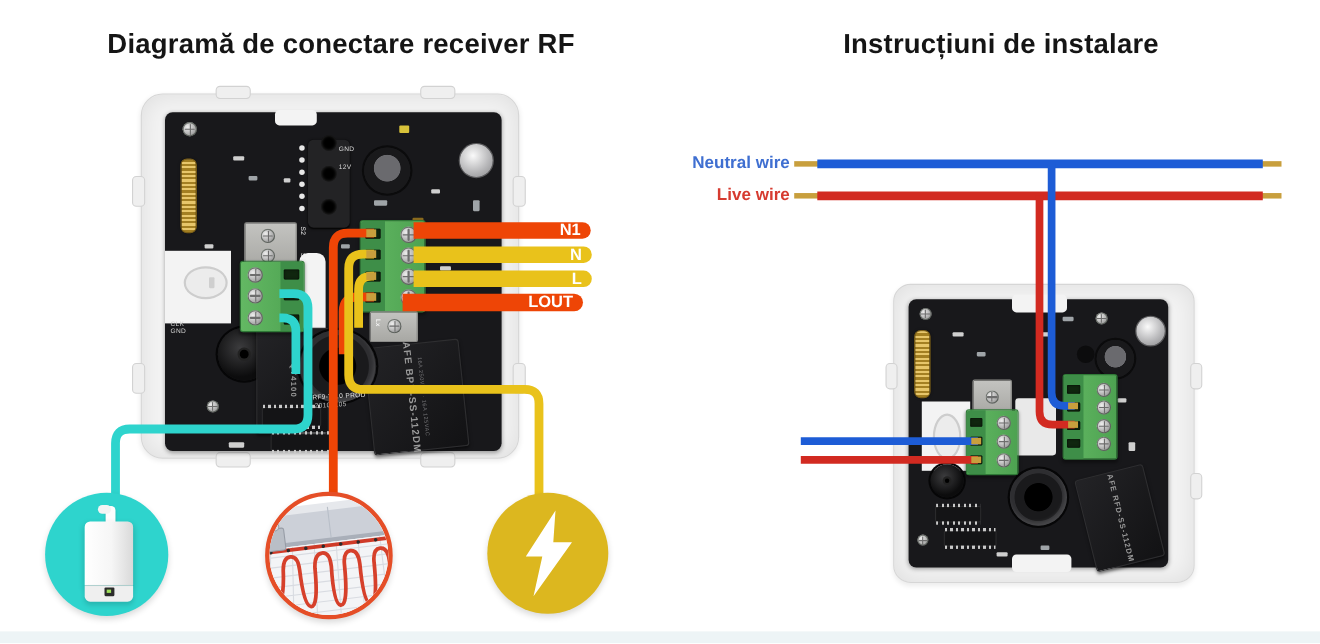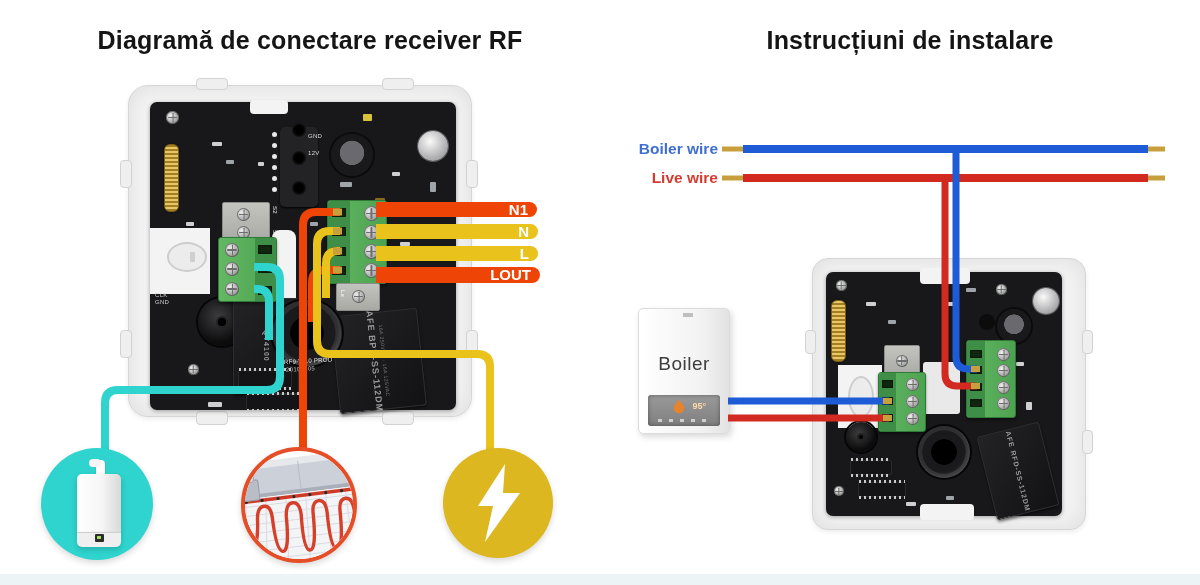--- a/index.html
+++ b/index.html
@@ -192,21 +192,21 @@
       <path d="M 333 212 H 342"></path>
         <path d="M 333 231 H 342"></path>
       <path d="M 333 251 H 342"></path>
         <path d="M 333 270 H 342"></path>
     </g>
   </svg>
 
   <div class="bar orangebar rightcap" style="left:376px;top:202px;width:152px;">N1</div>
   <div class="bar yellowbar rightcap" style="left:376px;top:224px;width:153px;">N</div>
   <div class="bar yellowbar rightcap" style="left:376px;top:246px;width:153px;">L</div>
-  <div class="bar orangebar rightcap" style="left:376px;top:267px;width:155px;height:16px;line-height:16px;">LOUT</div>
+  <div class="bar orangebar rightcap" style="left:366px;top:267px;width:155px;height:16px;line-height:16px;">LOUT</div>
 
   <div class="circleicon" style="left:41px;top:448px;width:112px;height:112px;background:var(--cyan);box-shadow:0 3px 6px rgba(0,0,0,.15);">
     <div class="bpipe"></div>
     <div class="bbody"></div>
     <div class="bpanel"></div>
     <div class="bled"></div>
   </div>
 
   <div class="circleicon" style="left:241px;top:447px;width:108px;height:108px;background:#fff;border:4px solid var(--ring-red);overflow:hidden;box-shadow:0 3px 6px rgba(0,0,0,.15);">
     <svg width="108" height="108" viewBox="0 0 108 108">
@@ -247,34 +247,23 @@
       </g>
     </svg>
   </div>
 
   <div class="circleicon" style="left:443px;top:448px;width:110px;height:110px;background:var(--yellow-circle);box-shadow:0 3px 6px rgba(0,0,0,.15);">
     <svg width="110" height="110" viewBox="0 0 110 110">
       <polygon points="62,16 35,58 50,58 42,94 77,45 60,45" fill="#ffffff"></polygon>
     </svg>
   </div>
 
-  <div class="wirelabel" style="left:600px;top:140px;color:var(--blue-text);">Boiler wire</div>
+  <div class="wirelabel" style="left:600px;top:140px;color:var(--blue-text);">Neutral wire</div>
   <div class="wirelabel" style="left:600px;top:169px;color:var(--red-text);">Live wire</div>
 
-  <div class="boiler" style="left:638px;top:308px;width:90px;height:124px;">
-    <div class="bvent"></div>
-    <div class="bname">Boiler</div>
-    <div class="bscreen">
-      <svg width="14" height="16" viewBox="0 0 12 14" style="position:absolute;left:24px;top:4px;">
-        <path d="M6 0 C7 3.5 10.5 4.5 10.5 8 A4.5 4.5 0 1 1 1.5 8 C1.5 4.5 5 3.5 6 0 Z" fill="#e8832a"></path>
-      </svg>
-      <div class="btemp">95°</div>
-      <div class="dispicons"></div>
-    </div>
-  </div>
 
   <div class="case" style="left:812px;top:258px;width:272px;height:270px;border-radius:16px;"></div>
   <div class="tab" style="left:805px;top:330px;width:9px;height:22px;"></div>
   <div class="tab" style="left:1082px;top:330px;width:9px;height:22px;"></div>
   <div class="tab" style="left:1082px;top:430px;width:9px;height:22px;"></div>
 
   <div class="pcb" id="rpcb" style="left:826px;top:272px;width:236px;height:244px;">
     <div class="notch" style="left:94px;top:-4px;width:50px;height:16px;border-radius:4px;"></div>
     <div class="notch" style="left:94px;top:232px;width:54px;height:16px;border-radius:4px;"></div>
     <div class="notch" style="left:12px;top:93px;width:44px;height:63px;"></div>

